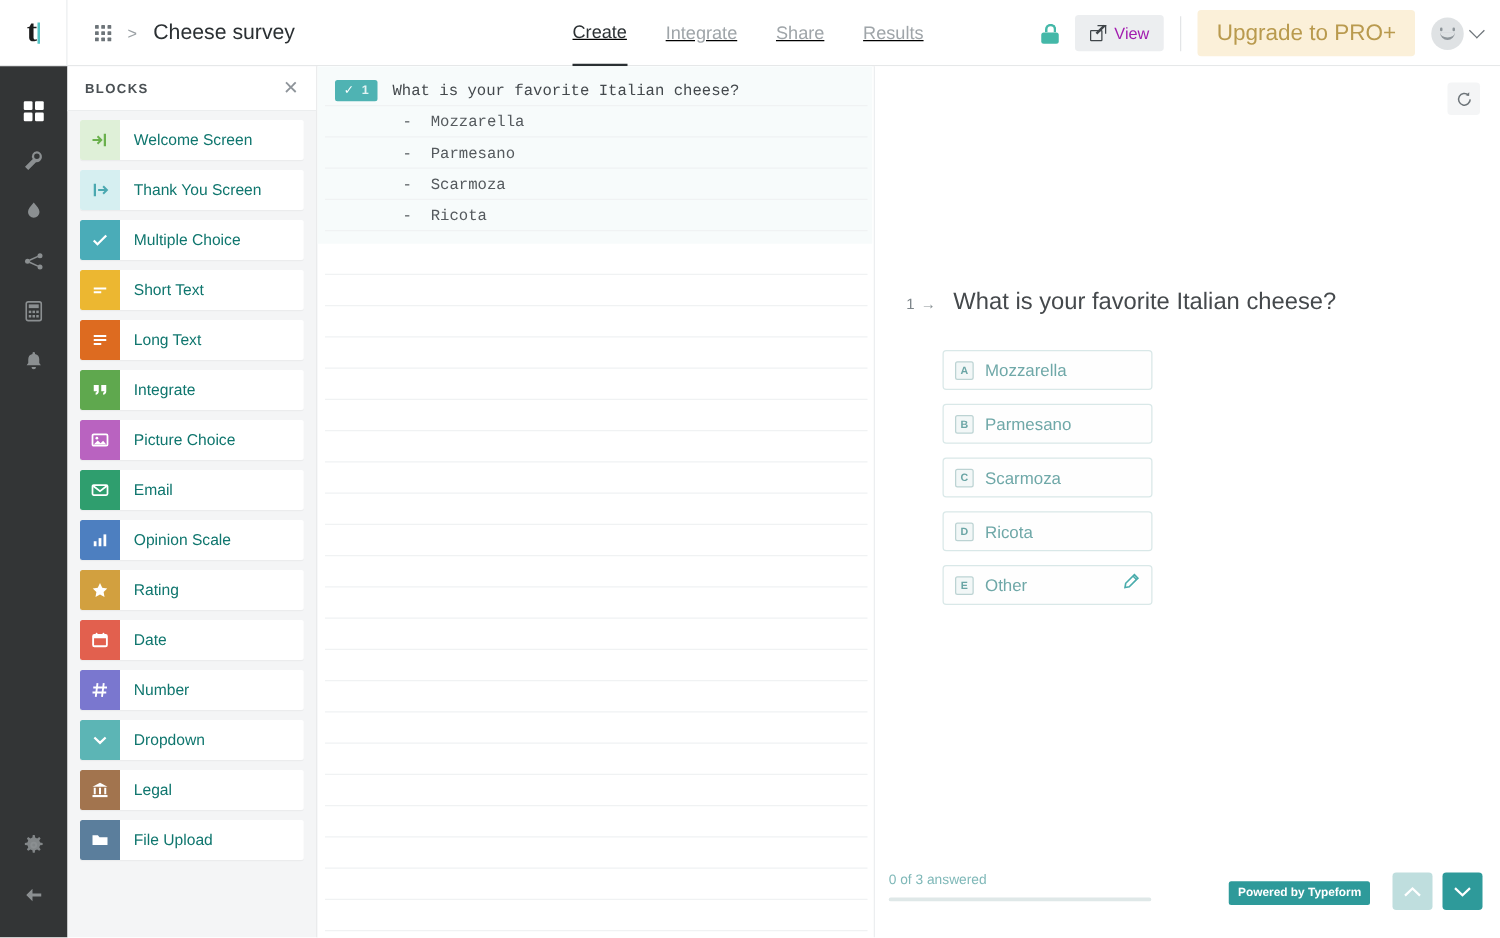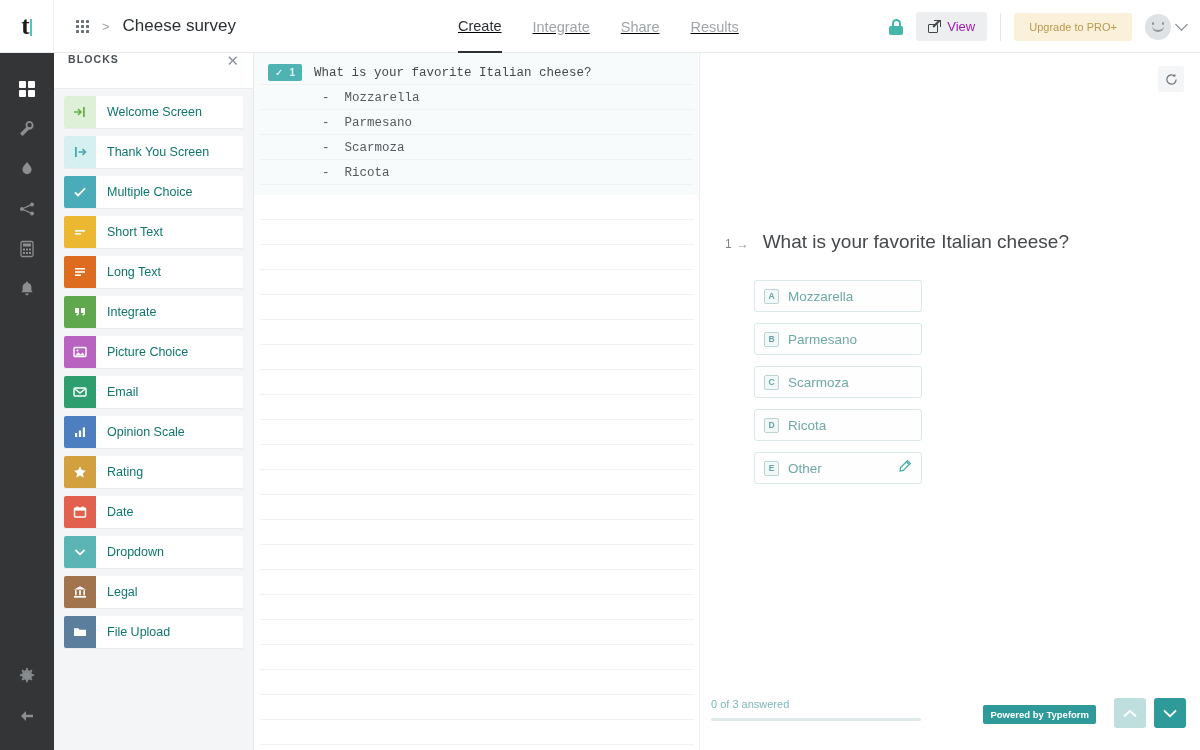--- a/index.html
+++ b/index.html
@@ -76,21 +76,21 @@
     border-top: 1.5px solid #3f4549; border-right: 1.5px solid #3f4549;
   }
   .ext-icon .ar:after {
     content: ''; position: absolute; left: -1px; top: 5px;
     width: 9px; height: 1.5px; background: #3f4549;
     transform: rotate(-45deg); transform-origin: left center;
   }
   .vdiv { width: 1px; height: 28px; background: #e3e5e7; }
   .upgrade-btn {
     background: #fbf0d9; border-radius: 3px;
-    padding: 8px 15px; font-size: 11px; color: #b99a4e; cursor: pointer;
+    padding: 8px 15px; font-size: 18px; color: #b99a4e; cursor: pointer;
   }
   .avatar-wrap { display: flex; align-items: center; gap: 6px; cursor: pointer; }
   .avatar {
     width: 26px; height: 26px; border-radius: 50%;
     background: #dfe2e4; position: relative;
   }
   .avatar .eye { position: absolute; top: 8px; width: 2px; height: 3px;
                  background: #8e959a; border-radius: 1px; }
   .avatar .eye.l { left: 7px; } .avatar .eye.r { right: 7px; }
   .avatar .smile {
@@ -118,21 +118,21 @@
   .rail-spacer { flex: 1; }
   .rail-ico { width: 18px; height: 18px; display: block; }
 
   
   .blocks {
     position: absolute; top: 53px; left: 54px; width: 200px; height: 697px;
     background: #f4f5f6; border-right: 1px solid #e6e8e9;
     overflow: hidden;
   }
   .blocks-head {
-    height: 36px; display: flex; 
+    height: 36px; display: flex; align-items: center;
     justify-content: space-between; padding: 0 14px;
     background: #ffffff; border-bottom: 1px solid #ebedee;
   }
   .blocks-title {
     font-size: 10.5px; font-weight: 700; color: #4a5054; letter-spacing: 1.1px;
   }
   .x-btn { font-size: 15px; color: #8e949a; cursor: pointer; line-height: 1; }
   .blocks-list { padding: 7px 10px 0 10px; }
   .block-row {
     display: flex; align-items: center; gap: 11px;
@@ -450,20 +450,28 @@
             <svg width="16" height="16" viewBox="0 0 16 16">
               <rect x="2.5" y="4" width="11" height="9" rx="1" stroke="#ffffff" stroke-width="1.5" fill="none"></rect>
               <rect x="2.5" y="4" width="11" height="2.6" fill="#ffffff"></rect>
               <rect x="4.5" y="2.2" width="1.5" height="2.6" rx="0.7" fill="#ffffff"></rect>
               <rect x="10" y="2.2" width="1.5" height="2.6" rx="0.7" fill="#ffffff"></rect>
             </svg>
           </div>
           <div class="block-label">Date</div>
         </div>
         <div class="block-row">
+          <div class="block-ico" style="background: rgb(122, 119, 207);">
+            <svg width="16" height="16" viewBox="0 0 16 16">
+              <path d="M6 2.5L4.6 13.5M11 2.5L9.6 13.5M2.6 6h11M2 10h11" stroke="#ffffff" stroke-width="1.5" fill="none"></path>
+            </svg>
+          </div>
+          <div class="block-label">Number</div>
+        </div>
+        <div class="block-row">
           <div class="block-ico" style="background: rgb(92, 181, 181);">
             <svg width="16" height="16" viewBox="0 0 16 16">
               <path d="M3.5 6l4.5 4.3L12.5 6" stroke="#ffffff" stroke-width="1.8" fill="none"></path>
             </svg>
           </div>
           <div class="block-label">Dropdown</div>
         </div>
         <div class="block-row">
           <div class="block-ico" style="background: rgb(162, 116, 78);">
             <svg width="16" height="16" viewBox="0 0 16 16">

